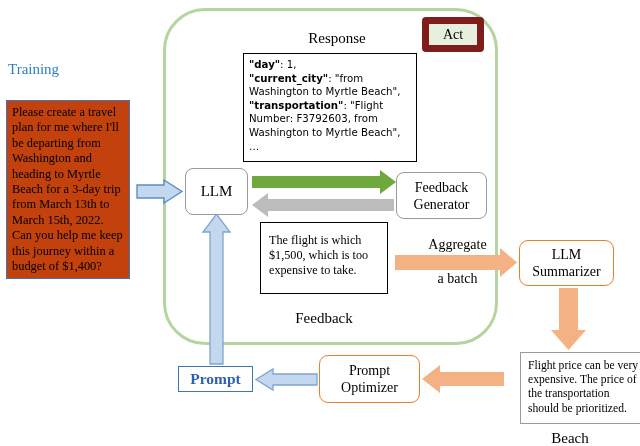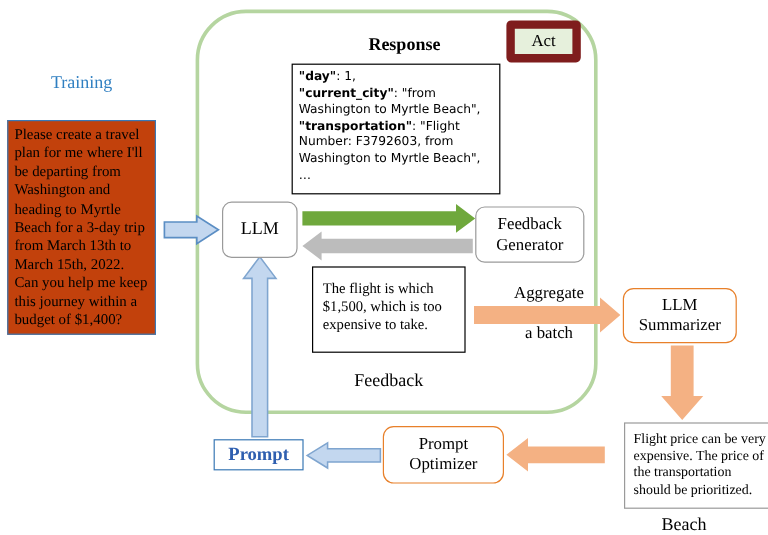--- a/index.html
+++ b/index.html
@@ -44,21 +44,21 @@
     justify-content: center;
     font-size: 14px;
     z-index: 6;
   }
 
   
   #training-datapoints-label {
     left: 8px;
     top: 60px;
     width: 120px;
-    text-align: center;
+    text-align: left;
     color: #2f7fc1;
     font-size: 15px;
     line-height: 18px;
   }
   #training-datapoints-box {
     left: 6px;
     top: 100px;
     width: 124px;
     height: 179px;
     border: 1.5px solid #3a78b5;
@@ -69,21 +69,20 @@
     line-height: 15.4px;
   }
 
   
   #response-label {
     left: 262px;
     top: 30px;
     width: 150px;
     text-align: center;
     font-size: 15px;
-    font-weight: bold;
   }
   #response-box {
     left: 243px;
     top: 53px;
     width: 174px;
     height: 109px;
     border: 1.7px solid #000000;
     box-sizing: border-box;
     background: #ffffff;
     padding: 4px 5px;

